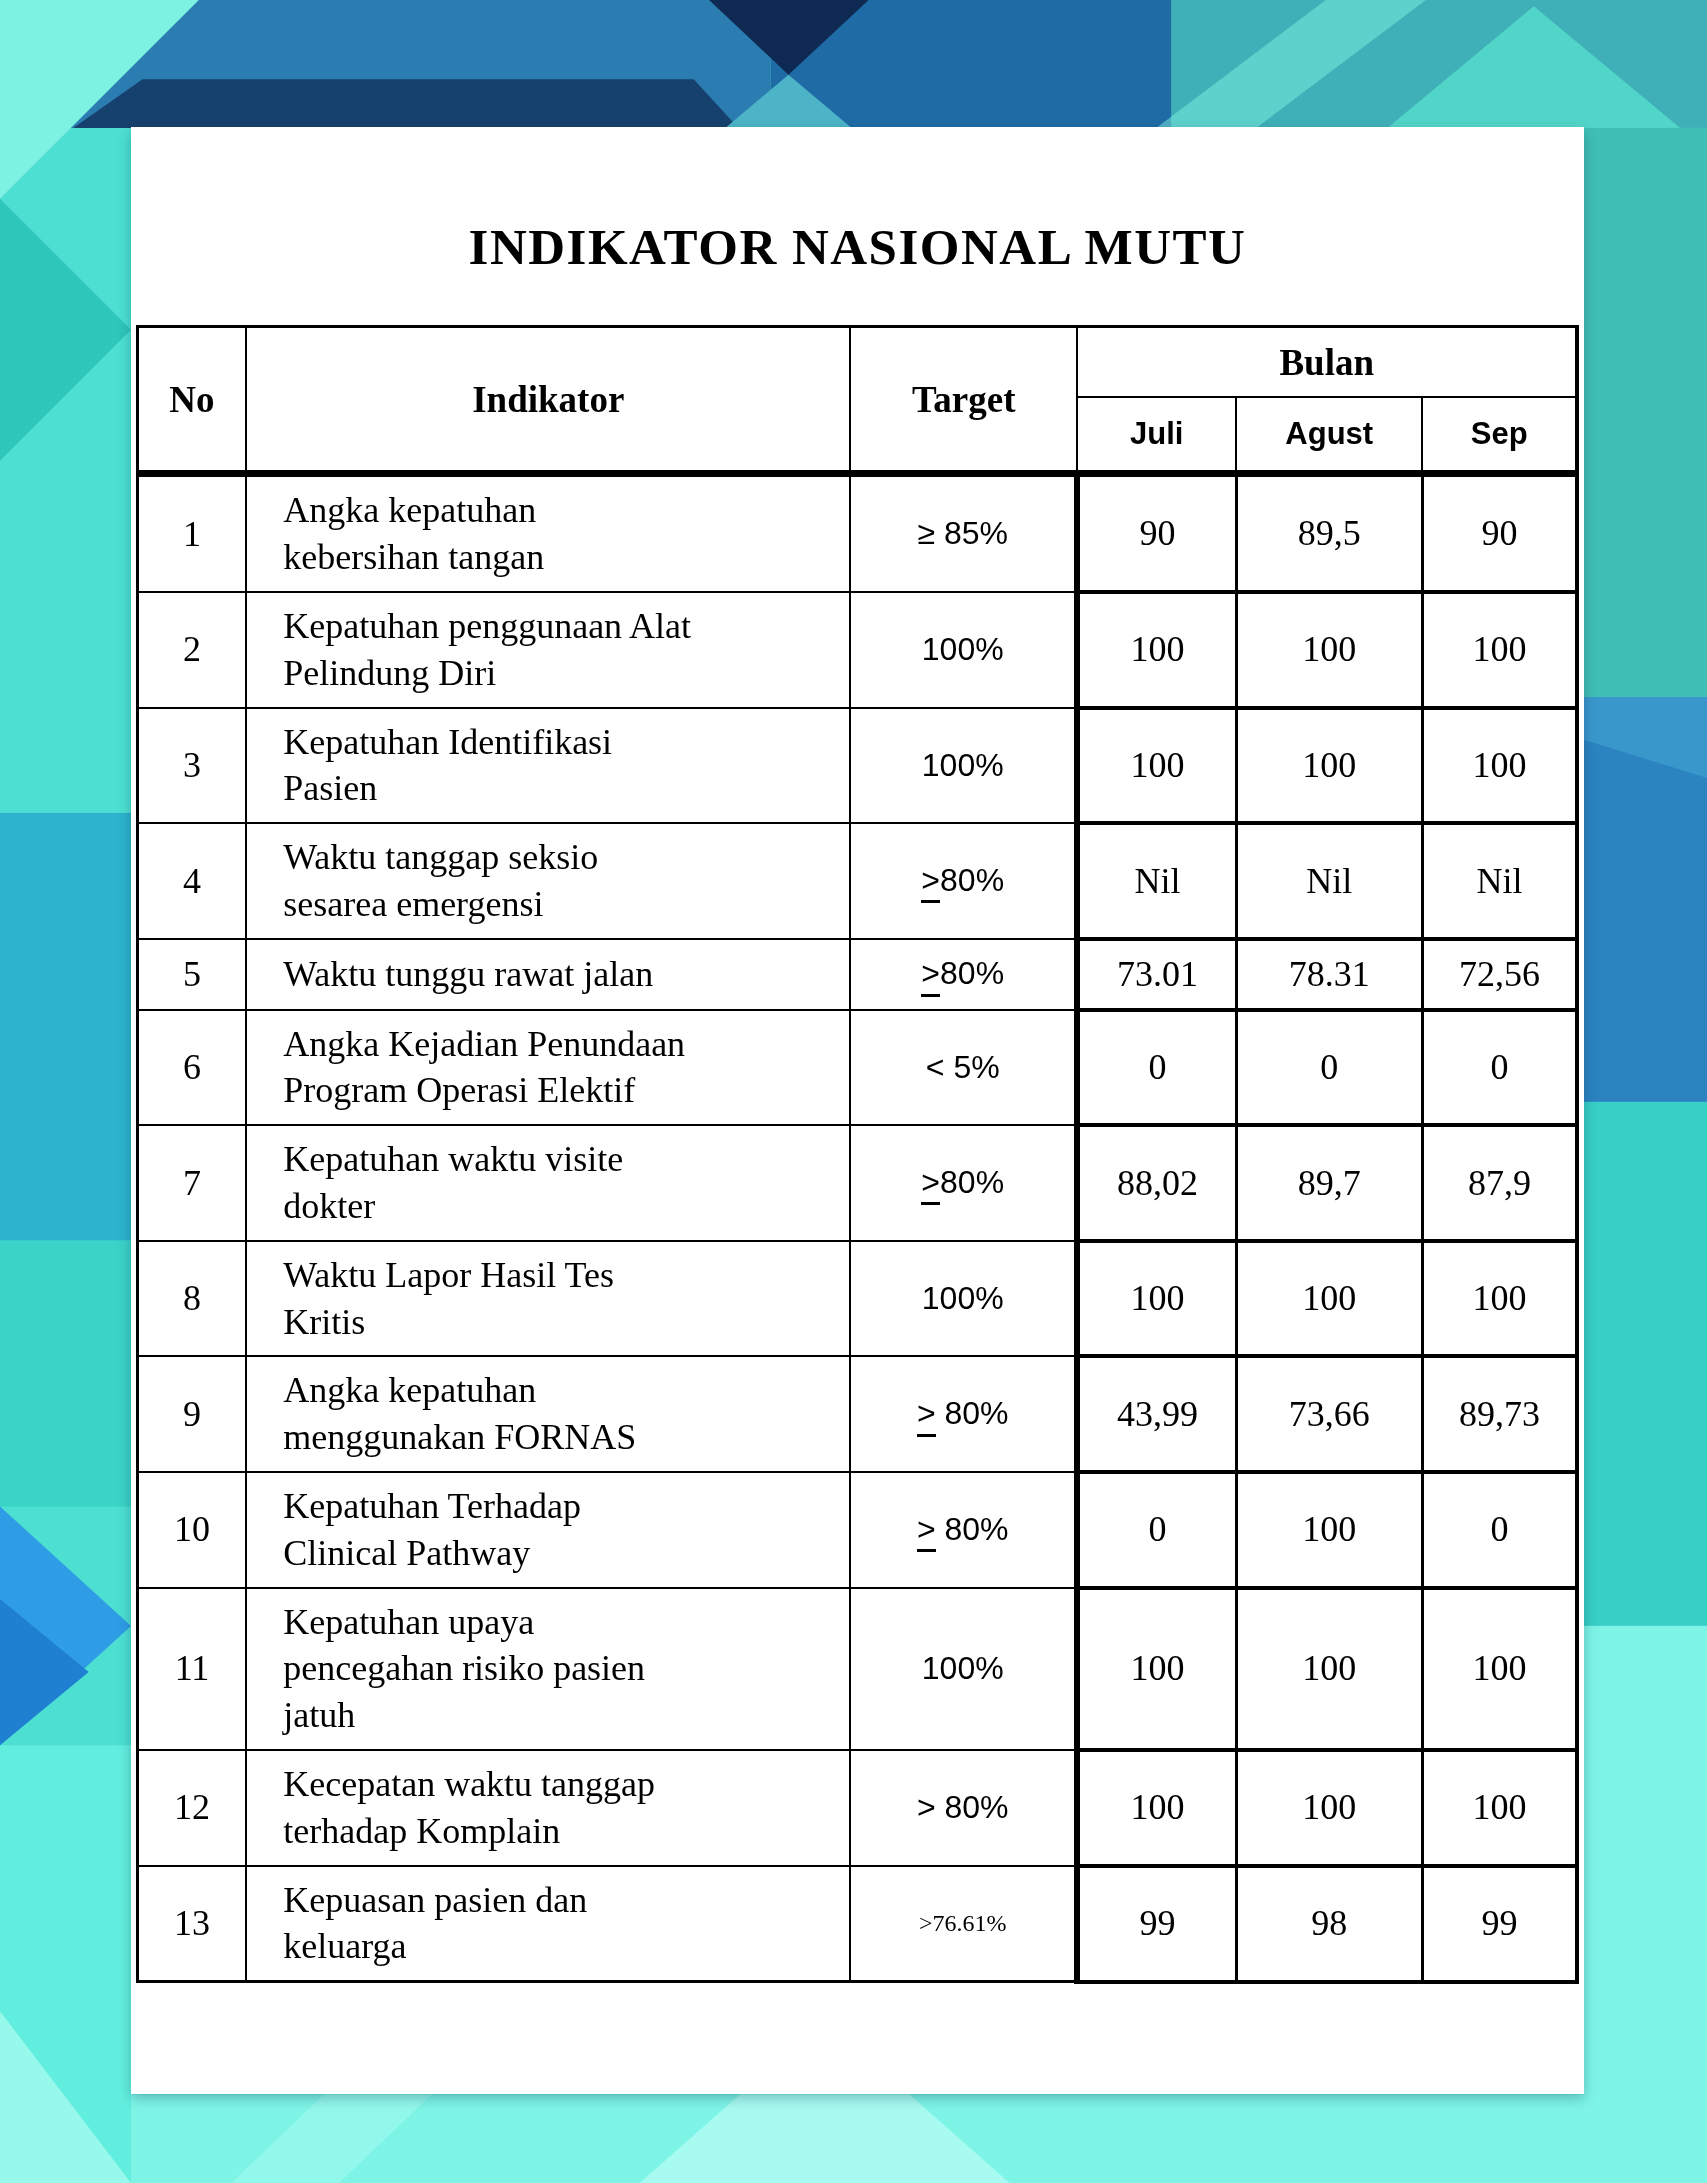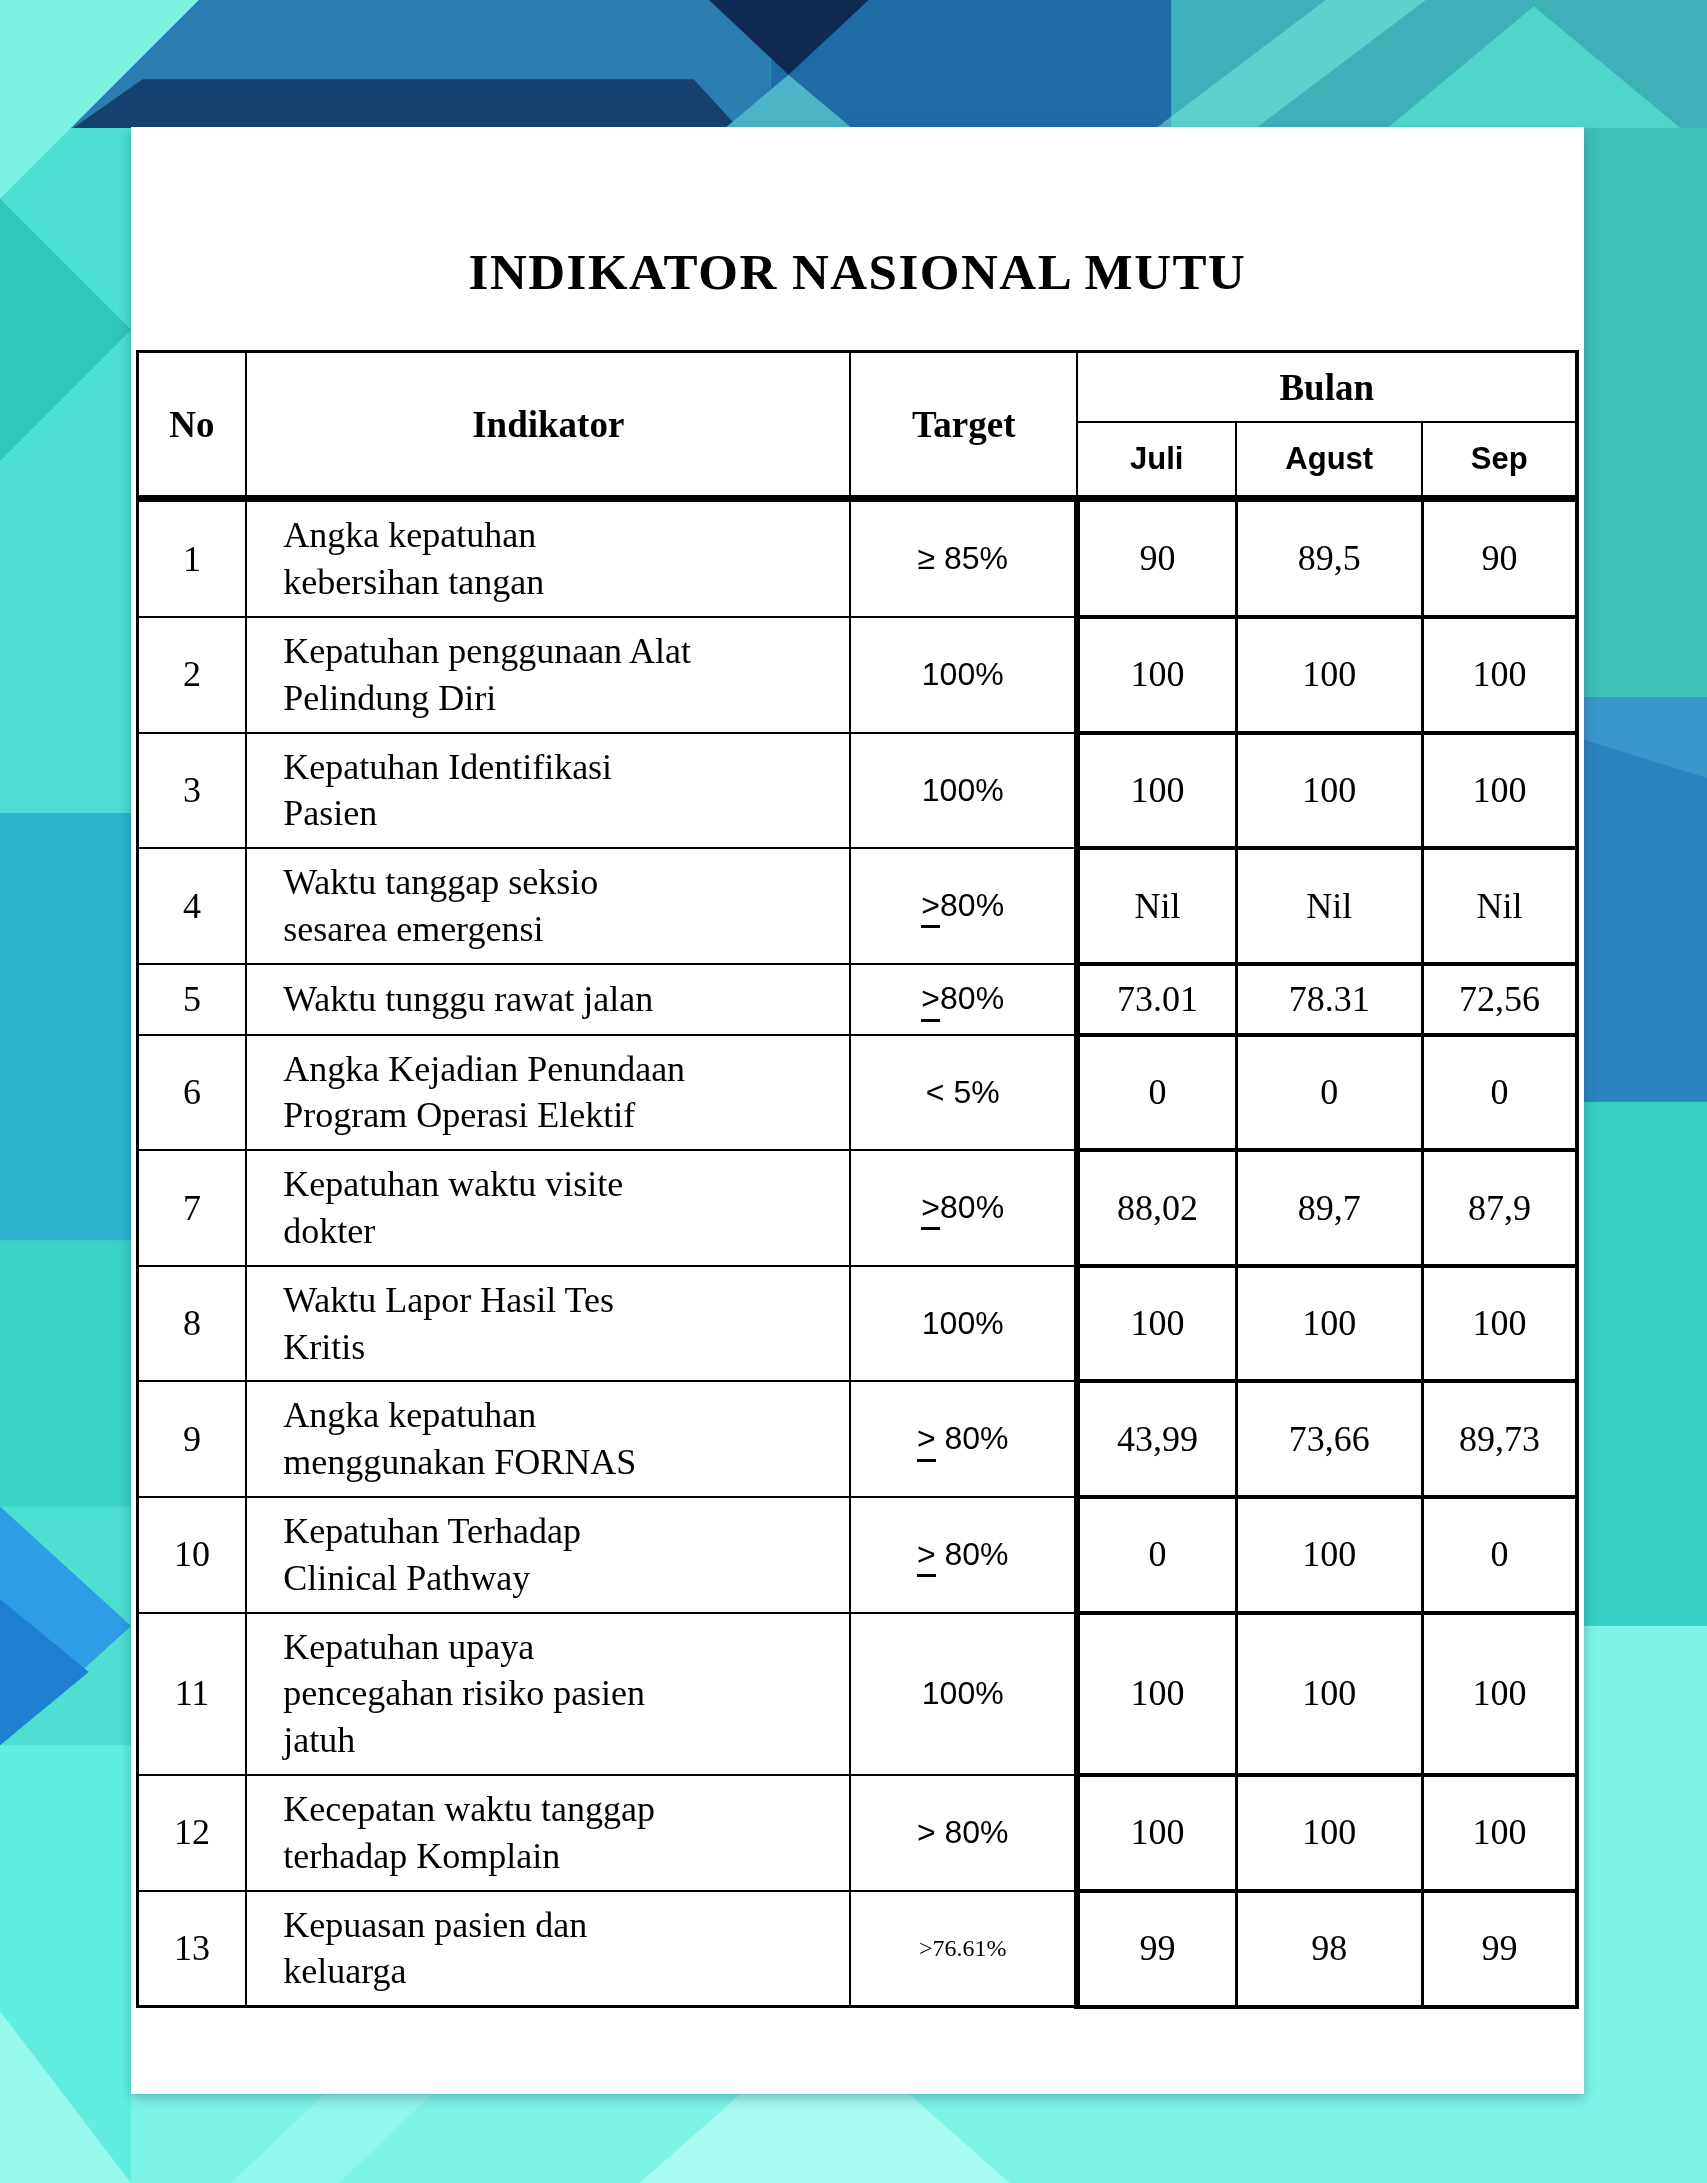--- a/index.html
+++ b/index.html
@@ -32,21 +32,21 @@
   .f-righttealM{fill:var(--right-teal-mid)} .f-aquabottom{fill:var(--aqua-bottom)}
   .f-aquatrap{fill:var(--aqua-trapezoid)}
   .o5{opacity:.5} .o8{opacity:.85}
 
   .card{
     position:absolute;left:131px;top:127px;width:1453px;height:1967px;
     background:var(--card-bg);box-shadow:0 4.6px 12.3px rgba(0,40,60,.28);
   }
   .title{margin:0;text-align:center;font-weight:bold;font-size:51px;
     letter-spacing:1.5px;font-family:"Liberation Serif",serif;}
-  .title.l1{padding-top:116px;font-family:Liberation Serif, serif;}
+  .title.l1{padding-top:91px;font-family:Liberation Serif, serif;}
   .title.l2{padding-top:60px;}
 
   table.tbl{
     table-layout:fixed;border-collapse:collapse;width:1440px;margin:49px auto 0 auto;
     border:3.1px solid var(--text-black);border-right-width:4.6px;
   }
   .tbl th,.tbl td{border:2.3px solid var(--text-black);overflow:hidden;}
   .tbl thead th{
     font-family:"Liberation Serif",serif;font-weight:bold;font-size:37px;
     text-align:center;vertical-align:middle;padding:3.1px 4.6px;

